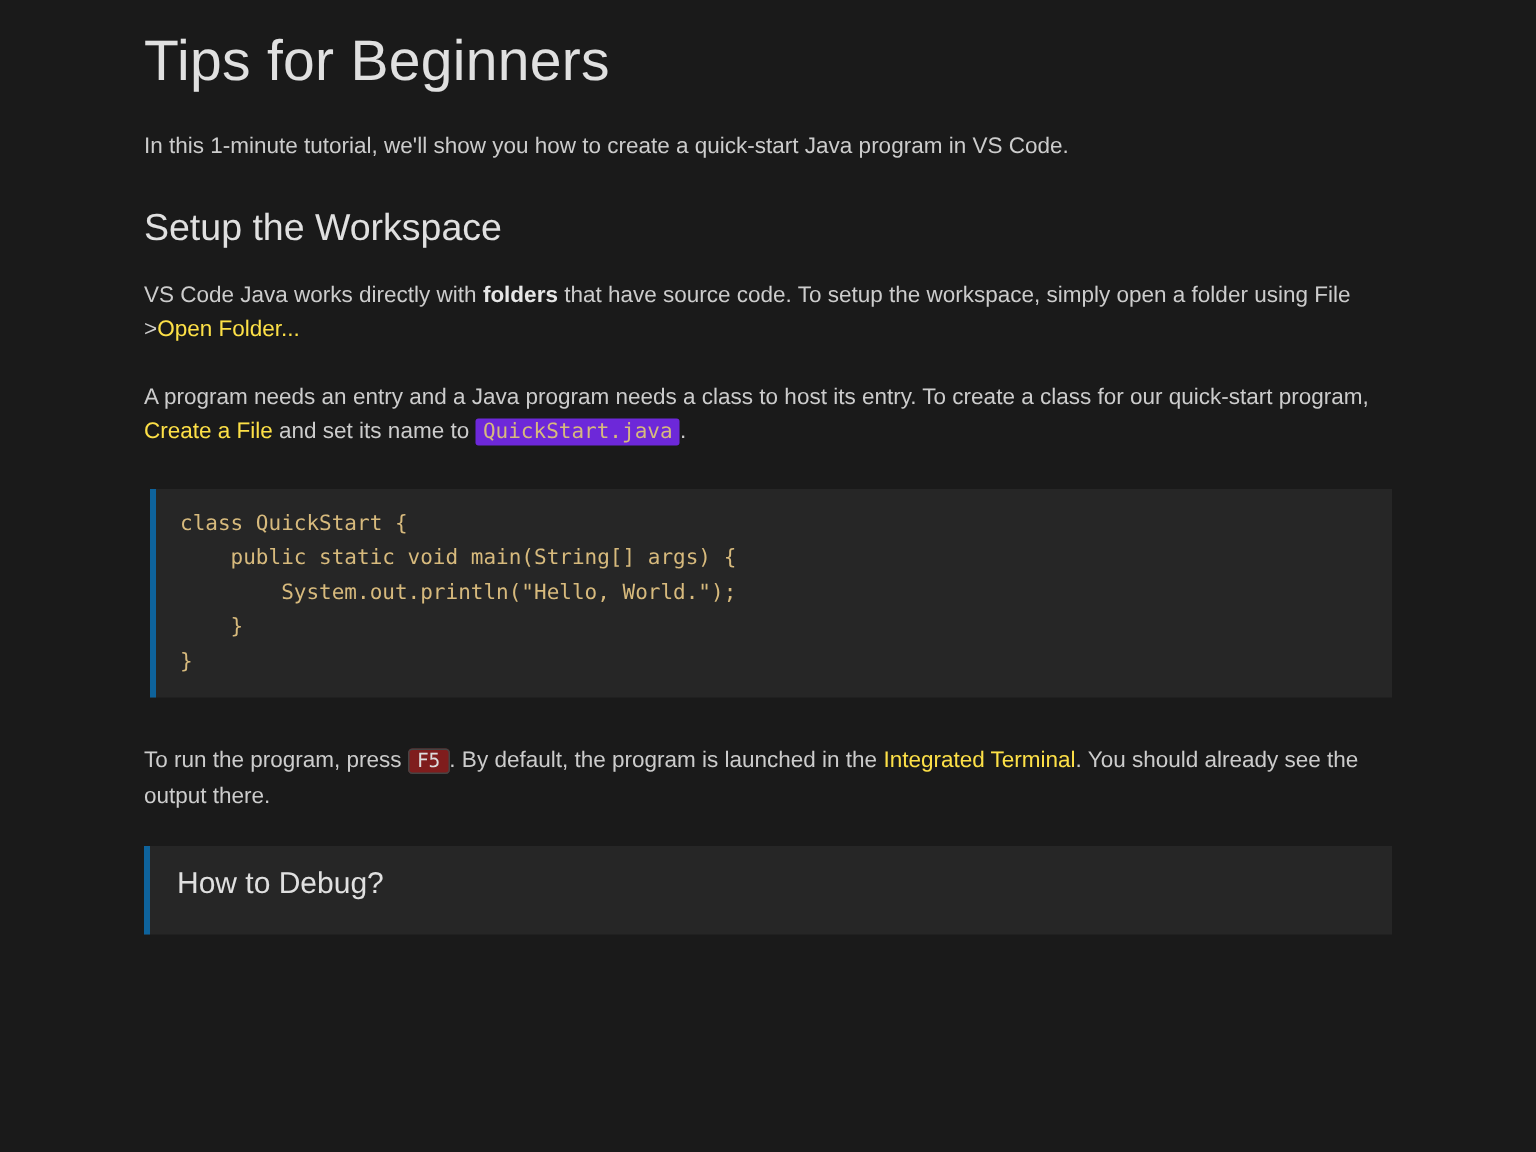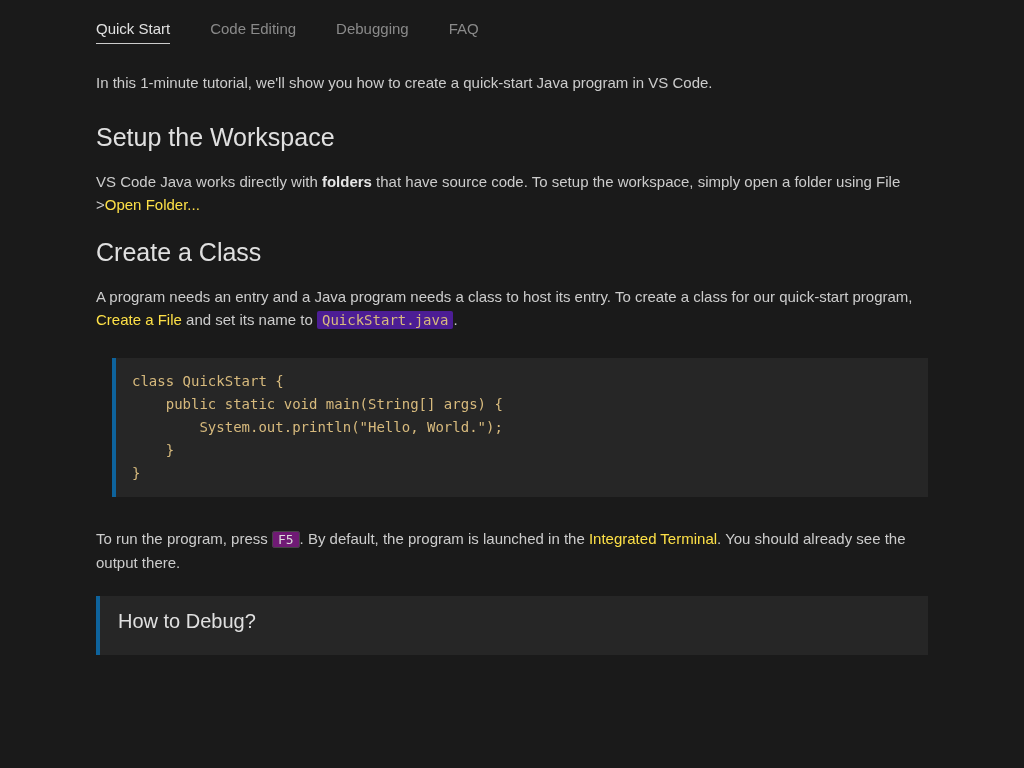--- a/index.html
+++ b/index.html
@@ -55,80 +55,74 @@
   p.body {
     font-size: 15px;
     color: #cccccc;
     margin: 0 0 22px 0;
     line-height: 1.55;
   }
   p.body .bold { font-weight: 600; color: #e6e6e6; }
   a.link { color: #fde047; text-decoration: none; cursor: pointer; }
   code.inline {
     font-family: "Consolas", "Menlo", monospace;
-    background: #4c1d95;
+    background: #6d28d9;
     padding: 1px 5px;
     border-radius: 2px;
     font-size: 14px;
     color: #d7ba7d;
   }
   .codeblock {
     background: #262626;
     border-left: 4px solid #0e639c;
     padding: 12px 16px;
     font-family: "Consolas", "Menlo", monospace;
     font-size: 14px;
     line-height: 1.65;
     white-space: pre;
     color: #d7ba7d;
-    margin: 0 0 30px 16px;
+    margin: 0 0 30px 4px;
   }
   .callout {
     background: #262626;
     border-left: 4px solid #0e639c;
     padding: 14px 18px 10px 18px;
     margin: 0;
   }
   .callout h3 {
     font-weight: 400;
     font-size: 20px;
     color: #e0e0e0;
     margin: 0 0 12px 0;
   }
   .kbd {
     font-family: "Consolas", "Menlo", monospace;
-    background: #701a75;
+    background: #7f1d1d;
     border: 1px solid #444;
     padding: 0 5px;
     border-radius: 3px;
     font-size: 13px;
     color: #dcdcdc;
   }
 </style>
 </head>
 <body>
 
 <div class="page">
 
+  <h1 class="page-title">Tips for Beginners</h1>
 
-  <div class="tabs">
-    <div class="tab active">Quick Start</div>
-    <div class="tab">Code Editing</div>
-    <div class="tab">Debugging</div>
-    <div class="tab">FAQ</div>
-  </div>
 
   <p class="intro">In this 1-minute tutorial, we'll show you how to create a quick-start Java program in VS Code.</p>
 
   <h2 class="section">Setup the Workspace</h2>
   <p class="body">
     <span>VS Code Java works directly with </span><span class="bold">folders</span><span> that have source code. To setup the workspace, simply open a folder using File &gt;</span><a class="link">Open Folder...</a>
   </p>
 
-  <h2 class="section">Create a Class</h2>
   <p class="body" style="margin-bottom:26px;">
     <span>A program needs an entry and a Java program needs a class to host its entry. To create a class for our quick-start program, </span><a class="link">Create a File</a><span> and set its name to </span><code class="inline">QuickStart.java</code><span>.</span><br>
   </p>
 
   <div class="codeblock">class QuickStart {
     public static void main(String[] args) {
         System.out.println("Hello, World.");
     }
 }</div>
 

